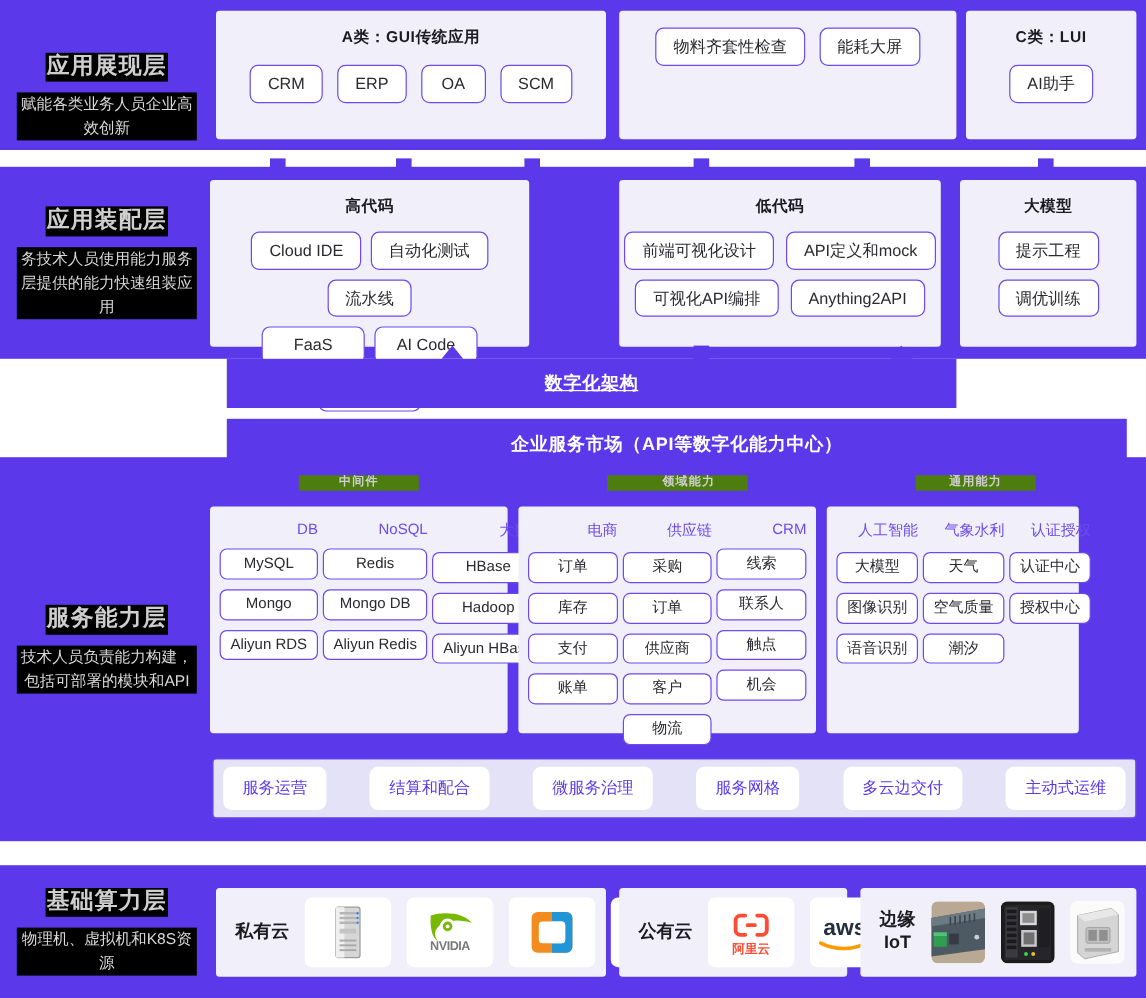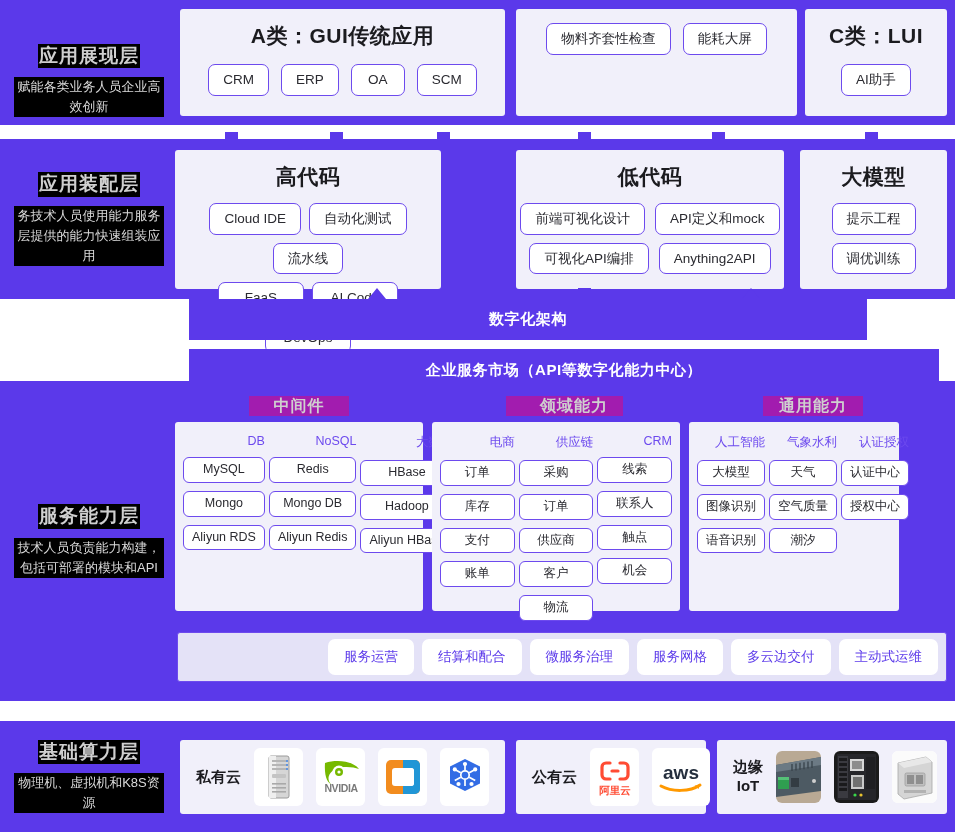--- a/index.html
+++ b/index.html
@@ -29,21 +29,21 @@
     font-size: 13px; line-height: 1.55; margin-top: 9px;
     color: #d9d9d9; background: #000; display: inline-block; padding: 0 1px;
     max-width: 150px;
   }
 
   
   .card {
     position: absolute; background: #F1F0FA; border-radius: 3px;
   }
   .card-title {
-    text-align: center; font-size: 21px; font-weight: bold; color: #1b1b1f;
+    text-align: center; font-size: 13px; font-weight: bold; color: #1b1b1f;
     padding-top: 13px; letter-spacing: .5px;
   }
   .chip-row { display: flex; justify-content: center; gap: 12px; margin-top: 14px; flex-wrap: wrap; }
   .chip {
     border: 1px solid #6D4AEE; border-radius: 7px; background: #fff;
     color: #2a2a30; font-size: 13.5px; padding: 7px 14px; min-width: 54px;
     text-align: center; white-space: nowrap; line-height: 1.15;
   }
 
   
@@ -56,49 +56,49 @@
   
   .tab { position: absolute; width: 13px; height: 13px; background: #5B39EA; }
   .uparrow {
     position: absolute; width: 0; height: 0;
     border-left: 9px solid transparent; border-right: 9px solid transparent;
     border-bottom: 11px solid #5B39EA;
   }
 
   
   .svc-head {
-    position: absolute; text-align: center; font-size: 16px; font-weight: bold;
-    color: #cfcfcf; background: #a21caf; letter-spacing: 1px; line-height: 1.25;
+    position: absolute; text-align: center; font-size: 10px; font-weight: bold;
+    color: #cfcfcf; background: #4d7c0f; letter-spacing: 1px; line-height: 1.25;
   }
   .svc-card { position: absolute; background: #F1F0FA; border-radius: 3px; }
   .svc-cols { display: flex; justify-content: space-around; padding: 12px 8px 10px; gap: 4px; }
   .svc-col { display: flex; flex-direction: column; align-items: flex-end; gap: 8px; flex: 1; }
   .svc-col-head { font-size: 12.5px; color: #6D4AEE; margin-bottom: 1px; white-space: nowrap; }
   .svc-chip {
     border: 1px solid #6D4AEE; border-radius: 6px; background: #fff;
     color: #2a2a30; font-size: 12.5px; padding: 5px 8px; width: 100%;
     text-align: center; white-space: nowrap; line-height: 1.1;
   }
 
   
   .opsbar {
     position: absolute; background: #E4E2F7; border: 1px solid #6D4AEE;
     border-radius: 3px; display: flex; align-items: center;
-    justify-content: flex-end; padding: 0 8px; gap: 8px;
+    justify-content: space-between; padding: 0 8px; gap: 8px;
   }
   .ops-chip {
     background: #fff; border-radius: 7px; color: #5B39EA; font-size: 13.5px;
     padding: 9px 16px; white-space: nowrap; text-align: center;
   }
 
   
   .infra-card { position: absolute; background: #F1F0FA; border-radius: 3px;
     display: flex; align-items: center; padding: 0 16px; gap: 13px; }
   .infra-label { font-size: 15px; font-weight: bold; color: #1b1b1f; white-space: nowrap; line-height:1.25; text-align:center; }
-  .logo-tile { width: 49px; height: 58px; background:#fff; border-radius: 6px;
+  .logo-tile { width: 72px; height: 58px; background:#fff; border-radius: 6px;
     display:flex; align-items:center; justify-content:center; overflow:hidden; flex:none; }
   .logo-tile.photo { width: 45px; height: 52px; }
   .logo-tile svg { display:block; }
 </style>
 </head>
 <body>
 
 <div id="root">
 
   <div class="band" style="top:0; height:125px;"></div>
@@ -179,21 +179,21 @@
     </div>
     <div class="chip-row" style="margin-top:8px;">
       <div class="chip">调优训练</div>
     </div>
   </div>
 
   <div class="uparrow" style="left:368px; top:288px;"></div>
   <div class="uparrow" style="left:742px; top:288px;"></div>
   <div class="tab" style="left:578px; top:288px; height:12px;"></div>
 
-  <div class="fullbar" style="left:189px; top:299px; width:678px; height:41px;">
+  <div class="fullbar" style="left:189px; top:299px; width:608px; height:41px;text-decoration:underline;">
     <span>数字化架构</span>
   </div>
 
   <div class="fullbar" style="left:189px; top:349px; width:750px; height:42px;">
     <span>企业服务市场（API等数字化能力中心）</span>
   </div>
 
   <div class="band" style="top:381px; height:320px;"></div>
 
   <div class="layer-label" style="top:381px; height:320px;">

